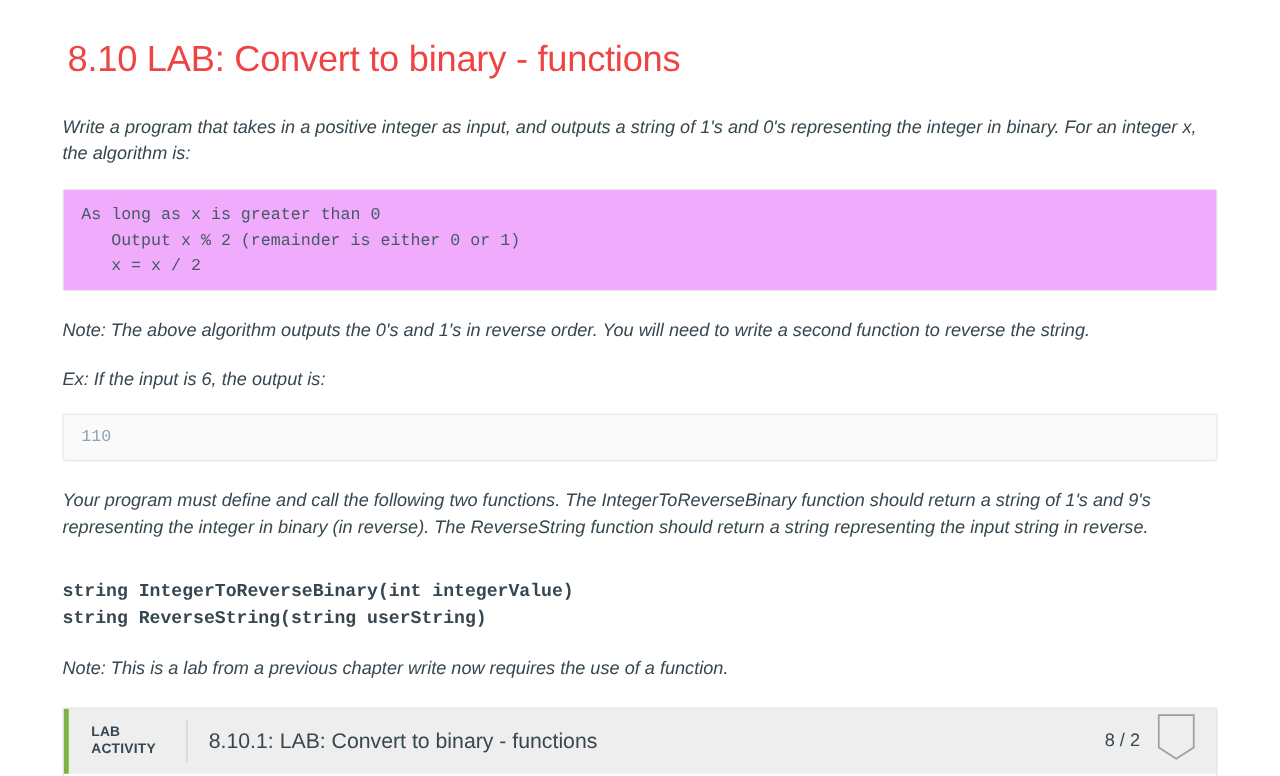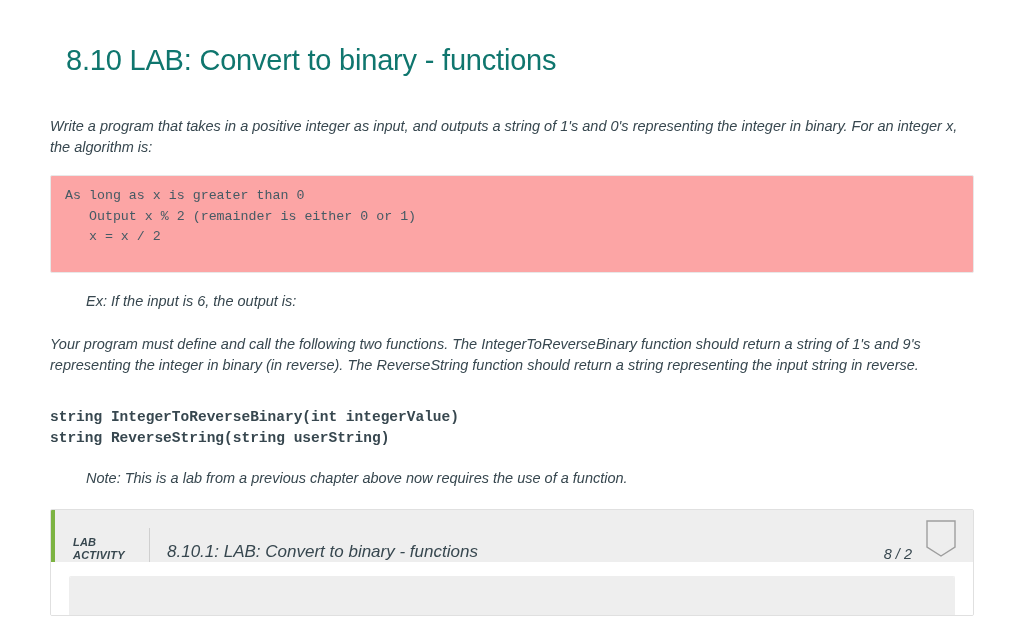--- a/index.html
+++ b/index.html
@@ -18,42 +18,42 @@
   .page {
     position: relative;
     width: 1024px;
     height: 621px;
     box-sizing: border-box;
     padding: 0 50px;
   }
   .lab-title {
     font-size: 29px;
     font-weight: 400;
-    color: #0f766e;
-    margin: 16px;
+    color: #ef4444;
+    margin: 4px;
     padding-top: 26px;
     letter-spacing: -0.2px;
     line-height: 1.25;
   }
   .para {
     font-size: 14.5px;
     line-height: 21px;
     color: #37474f;
     margin: 0;
     padding-top: 22px;
     max-width: 930px;
     font-style: italic;
   }
-  .para.tight { padding-top: 18px; margin-left: 36px; }
+  .para.tight { padding-top: 18px; }
   .codeblock {
     margin-top: 17px;
-    background: #fca5a5;
+    background: #f0abfc;
     border: 1px solid #e8e8e8;
     border-radius: 2px;
-    padding: 10px 14px 24px 14px;
+    padding: 10px 14px 8px 14px;
     font-family: "Liberation Mono", monospace;
     font-size: 13.3px;
     line-height: 20.5px;
     color: #455a64;
     white-space: pre;
   }
   .outputbox {
     margin-top: 16px;
     background: #fafafa;
     border: 1px solid #e8e8e8;
@@ -77,27 +77,26 @@
   
   .lab-panel {
     margin-top: 20px;
     border: 1px solid #e0e0e0;
     border-radius: 2px;
     background: #ffffff;
     overflow: hidden;
   }
   .lab-header {
     display: flex;
-    align-items: flex-end;
+    align-items: center;
     background: #eeeeee;
     height: 52px;
     border-left: 4px solid #3b82f6;
     box-sizing: border-box;
     position: relative;
-    font-style: italic;
   }
   .lab-activity-label {
     font-size: 11px;
     font-weight: bold;
     line-height: 13px;
     color: #37474f;
     padding: 0 14px 0 18px;
     letter-spacing: 0.2px;
     white-space: pre-line;
     min-width: 62px;
@@ -149,30 +148,32 @@
 <div class="page">
 
   <h1 class="lab-title">8.10 LAB: Convert to binary - functions</h1>
 
   <p class="para">Write a program that takes in a positive integer as input, and outputs a string of 1's and 0's representing the integer in binary. For an integer x, the algorithm is:</p>
 
   <div class="codeblock">As long as x is greater than 0
    Output x % 2 (remainder is either 0 or 1)
    x = x / 2</div>
 
+  <p class="para">Note: The above algorithm outputs the 0's and 1's in reverse order. You will need to write a second function to reverse the string.</p>
 
   <p class="para tight">Ex: If the input is 6, the output is:</p>
 
+  <div class="outputbox">110</div>
 
   <p class="para">Your program must define and call the following two functions. The IntegerToReverseBinary function should return a string of 1's and 9's representing the integer in binary (in reverse). The ReverseString function should return a string representing the input string in reverse.</p>
 
   <div class="signatures">string IntegerToReverseBinary(int integerValue)
 string ReverseString(string userString)</div>
 
-  <p class="para tight">Note: This is a lab from a previous chapter above now requires the use of a function.</p>
+  <p class="para tight">Note: This is a lab from a previous chapter write now requires the use of a function.</p>
 
   <div class="lab-panel">
 
     <div class="lab-header" style="border-left-color: rgb(124, 179, 66);">
       <div class="lab-activity-label">LAB
 ACTIVITY</div>
       <div class="lab-divider"></div>
       <div class="lab-name">8.10.1: LAB: Convert to binary - functions</div>
       <div class="lab-score">8 / 2</div>
       <span class="shield-icon">

